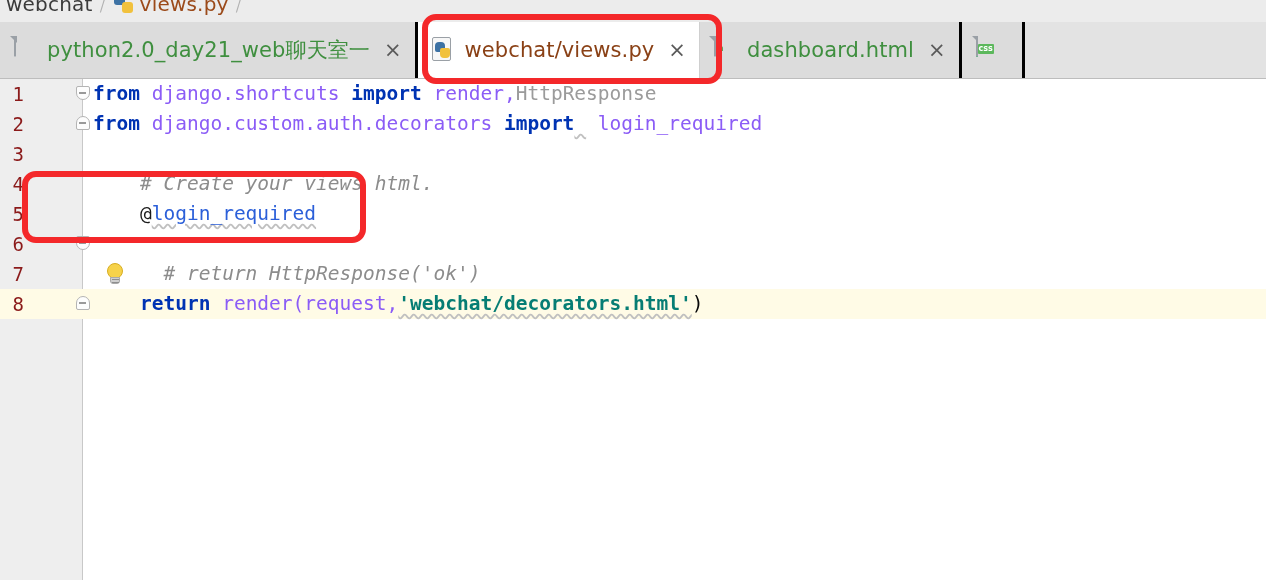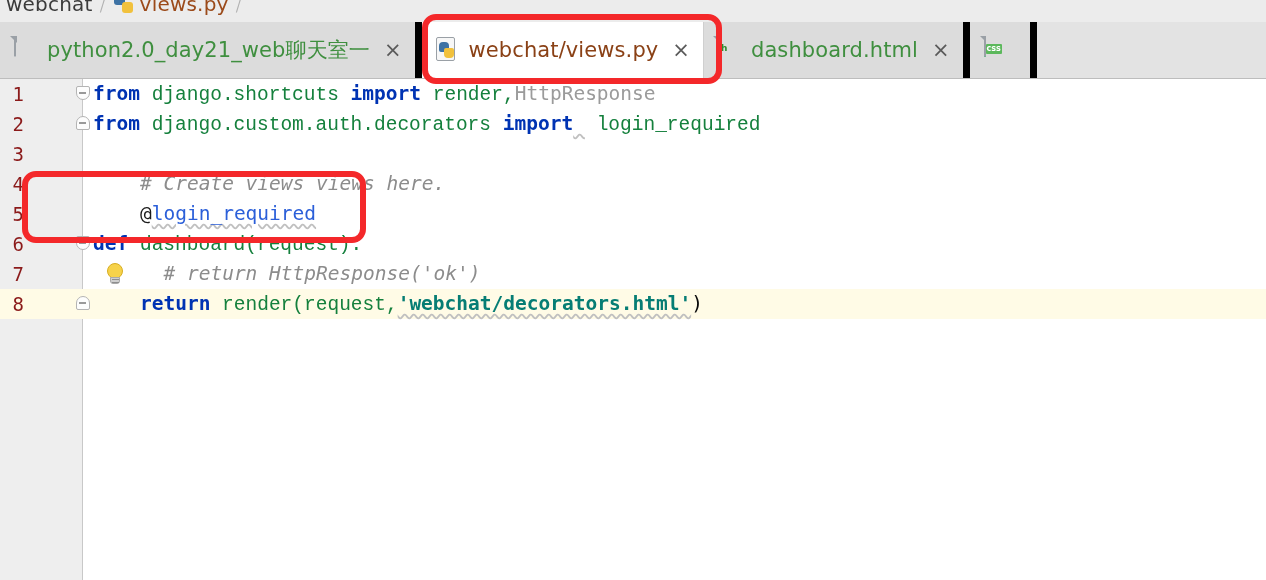--- a/index.html
+++ b/index.html
@@ -74,21 +74,21 @@
     border-bottom: 1px solid #bdbdbd;
     display: flex;
     align-items: stretch;
     overflow: hidden;
   }
   .tab {
     display: flex;
     align-items: center;
     padding: 0 13px 0 14px;
     background: #dcdcdc;
-    border-right: 7px solid #000000;
+    border-right: 3px solid #000000;
     position: relative;
     height: 100%;
     box-sizing: border-box;
   }
   .tab.active {
     background: #ffffff;
     border-right: 1px solid #cfcfcf;
   }
   .tab-icon {
     width: 22px;
@@ -280,21 +280,21 @@
   }
   .ltext {
     position: absolute;
     left: 93px; top: 0;
     line-height: 30px;
     color: #000000;
   }
 
   
   .kw   { color: #0033b3; font-weight: bold; }
-  .plain{ color: #15803d; font-family: Liberation Mono, monospace; }
+  .plain{ color: #8b5cf6; }
   .dim  { color: #9b9b9b; }
   .cmt  { color: #8c8c8c; font-style: italic; }
   .deco { color: #2b5fd9; }
   .at   { color: #1b1b1b; }
   .str  { color: #067d74; font-weight: bold; }
   .punc { color: #080808; }
   .wavy-g {
     text-decoration: underline;
     text-decoration-style: wavy;
     text-decoration-color: #c0c0c0;
@@ -441,22 +441,22 @@
 </div>
 
 <div class="editor">
   <div class="gutter"></div>
   <div class="gutter-sep"></div>
   <div class="fold-rail"></div>
   <div class="code-area" id="code-area">
       <div class="line"><span class="lnum">1</span><span class="fold open"><span class="box"></span></span><span class="ltext"><span class="kw">from</span><span class="plain"> django.shortcuts </span><span class="kw">import</span><span class="plain"> render,</span><span class="dim">HttpResponse</span></span></div>
       <div class="line"><span class="lnum">2</span><span class="fold end"><span class="box"></span></span><span class="ltext"><span class="kw">from</span><span class="plain"> django.custom.auth.decorators </span><span class="kw">import</span><span class="wavy-g"> </span><span class="plain"> login_required</span></span></div>
       <div class="line"><span class="lnum">3</span><span class="ltext"></span></div>
-      <div class="line"><span class="lnum">4</span><span class="ltext"><span class="cmt">    # Create views views here.</span></span></div>
+      <div class="line"><span class="lnum">4</span><span class="ltext"><span class="cmt">    # Create your views html.</span></span></div>
       <div class="line"><span class="lnum">5</span><span class="ltext"><span class="at">    @</span><span class="deco wavy-g">login_required</span></span></div>
-      <div class="line"><span class="lnum">6</span><span class="fold open"><span class="box"></span></span><span class="ltext"><span class="kw">def</span><span class="plain"> dashboard(request):</span></span></div>
+      <div class="line"><span class="lnum">6</span><span class="fold open"><span class="box"></span></span></div>
       <div class="line"><span class="lnum">7</span><span class="bulb"><span class="glass"></span><span class="base"><i></i><i></i></span></span><span class="ltext"><span class="cmt">      # return HttpResponse('ok')</span></span></div>
       <div class="line caret"><span class="lnum">8</span><span class="fold end"><span class="box"></span></span><span class="ltext"><span class="kw">    return</span><span class="plain"> render(request,</span><span class="str wavy-g">'webchat/decorators.html'</span><span class="punc">)</span></span></div>
     </div>
 </div>
 
 <div class="annot" id="annot-tab"></div>
 <div class="annot" id="annot-code"></div>
 
 </body></html>

